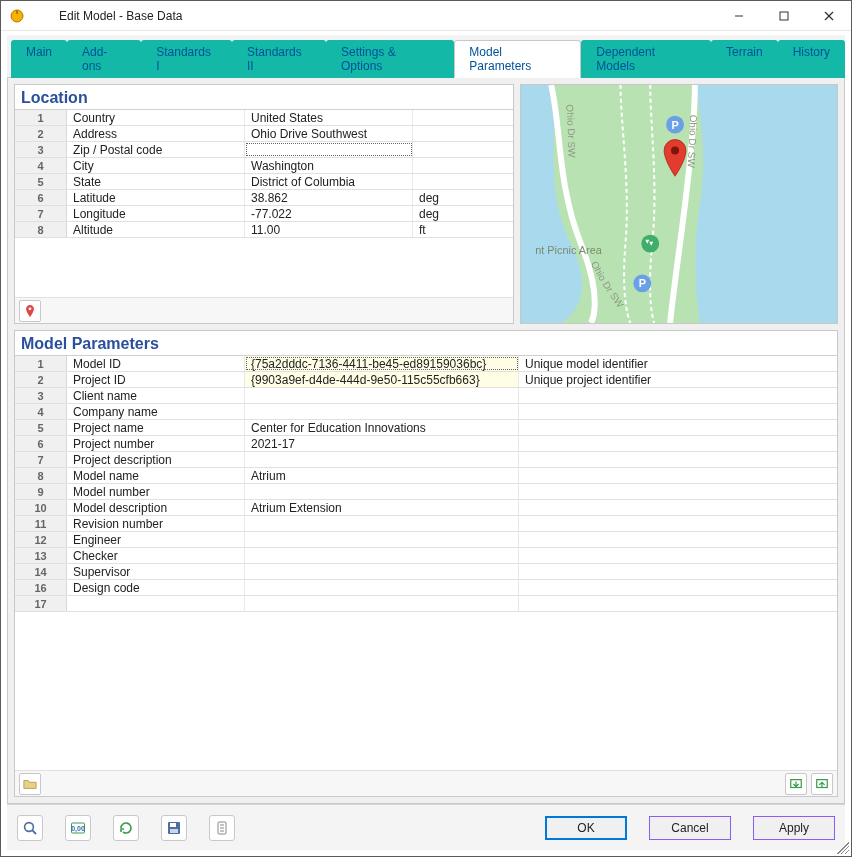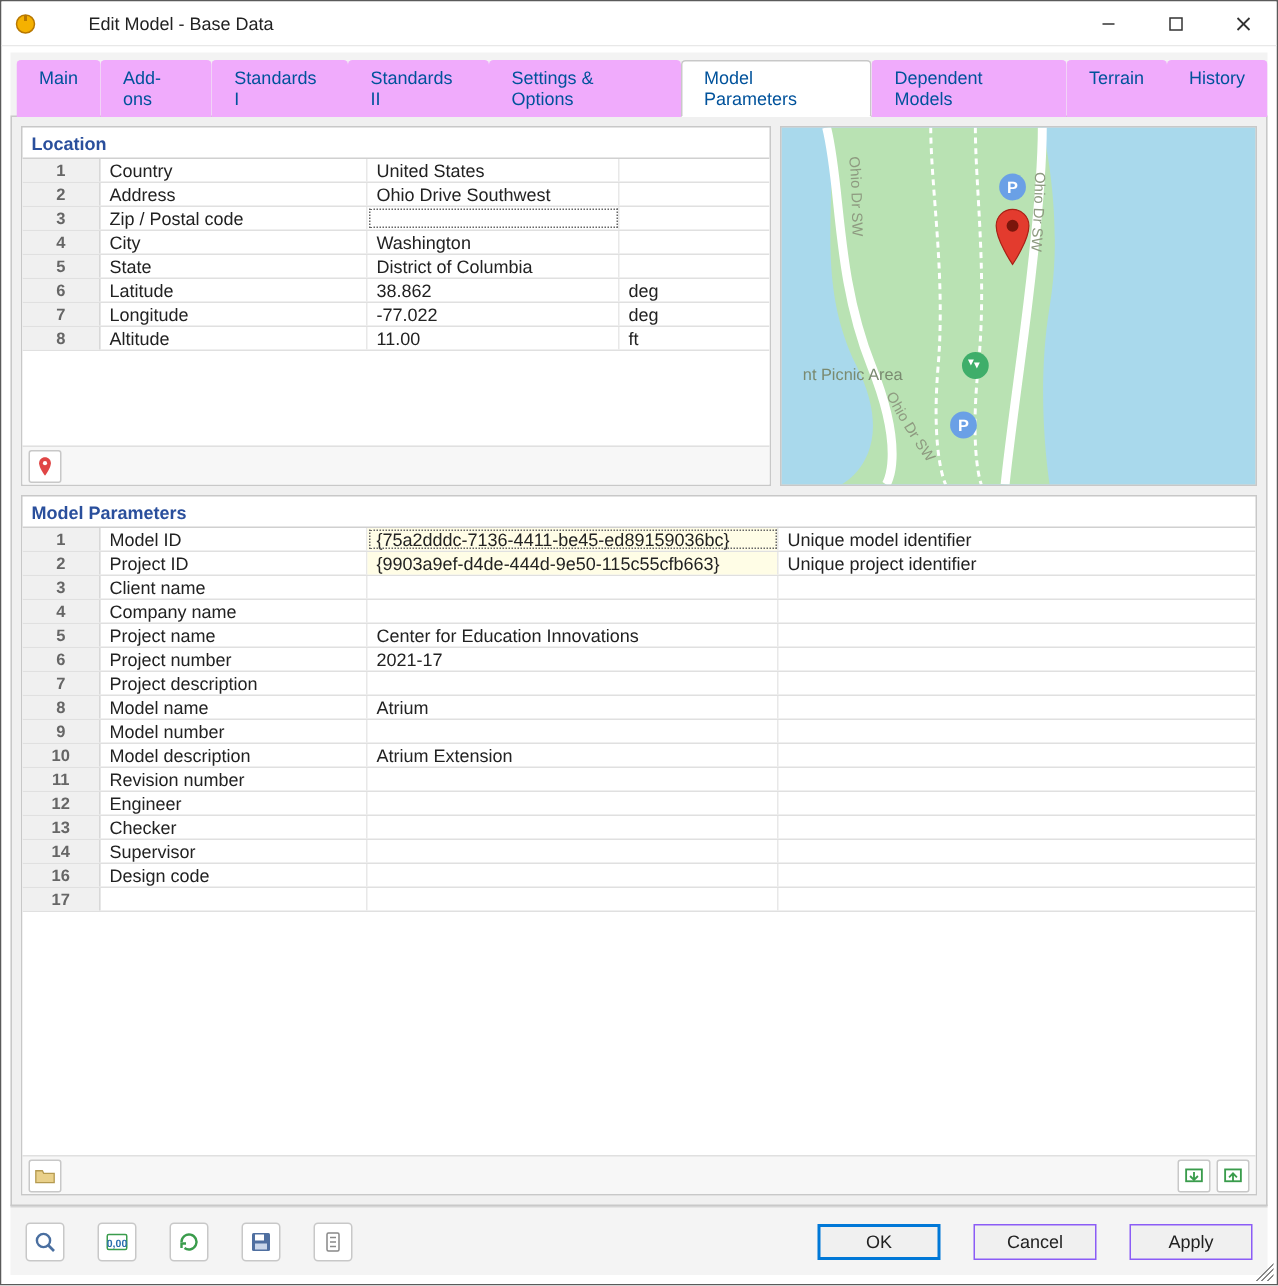--- a/index.html
+++ b/index.html
@@ -47,21 +47,21 @@
     display: flex;
     gap: 0;
     border-bottom: 1px solid #c8c8c8;
     background: #f3f3f3;
     padding-left: 4px;
     padding-top: 4px;
   }
   .tab {
     padding: 4px 14px;
     color: #00529b;
-    background: #f0abfc;
+    background: #14b8a6;
     border: 1px solid transparent;
     border-bottom: none;
     cursor: default;
     position: relative;
     top: 1px;
     border-radius: 3px 3px 0 0;
     font-size: 12px;
   }
   .tab.active {
     background: #fff;
@@ -82,21 +82,21 @@
 
   .panelwrap {
     background: #fff;
     border: 1px solid #c8c8c8;
     display: flex; flex-direction: column;
   }
   .panelheader {
     color: #2a4f9c;
     font-weight: 600;
     padding: 4px 6px 2px 6px;
-    font-size: 12px;
+    font-size: 16px;
   }
   .toprow {
     display: flex; gap: 6px;
     height: 240px;
   }
   .location-panel {
     flex: 1;
     display: flex; flex-direction: column;
     height: 100%;
   }

